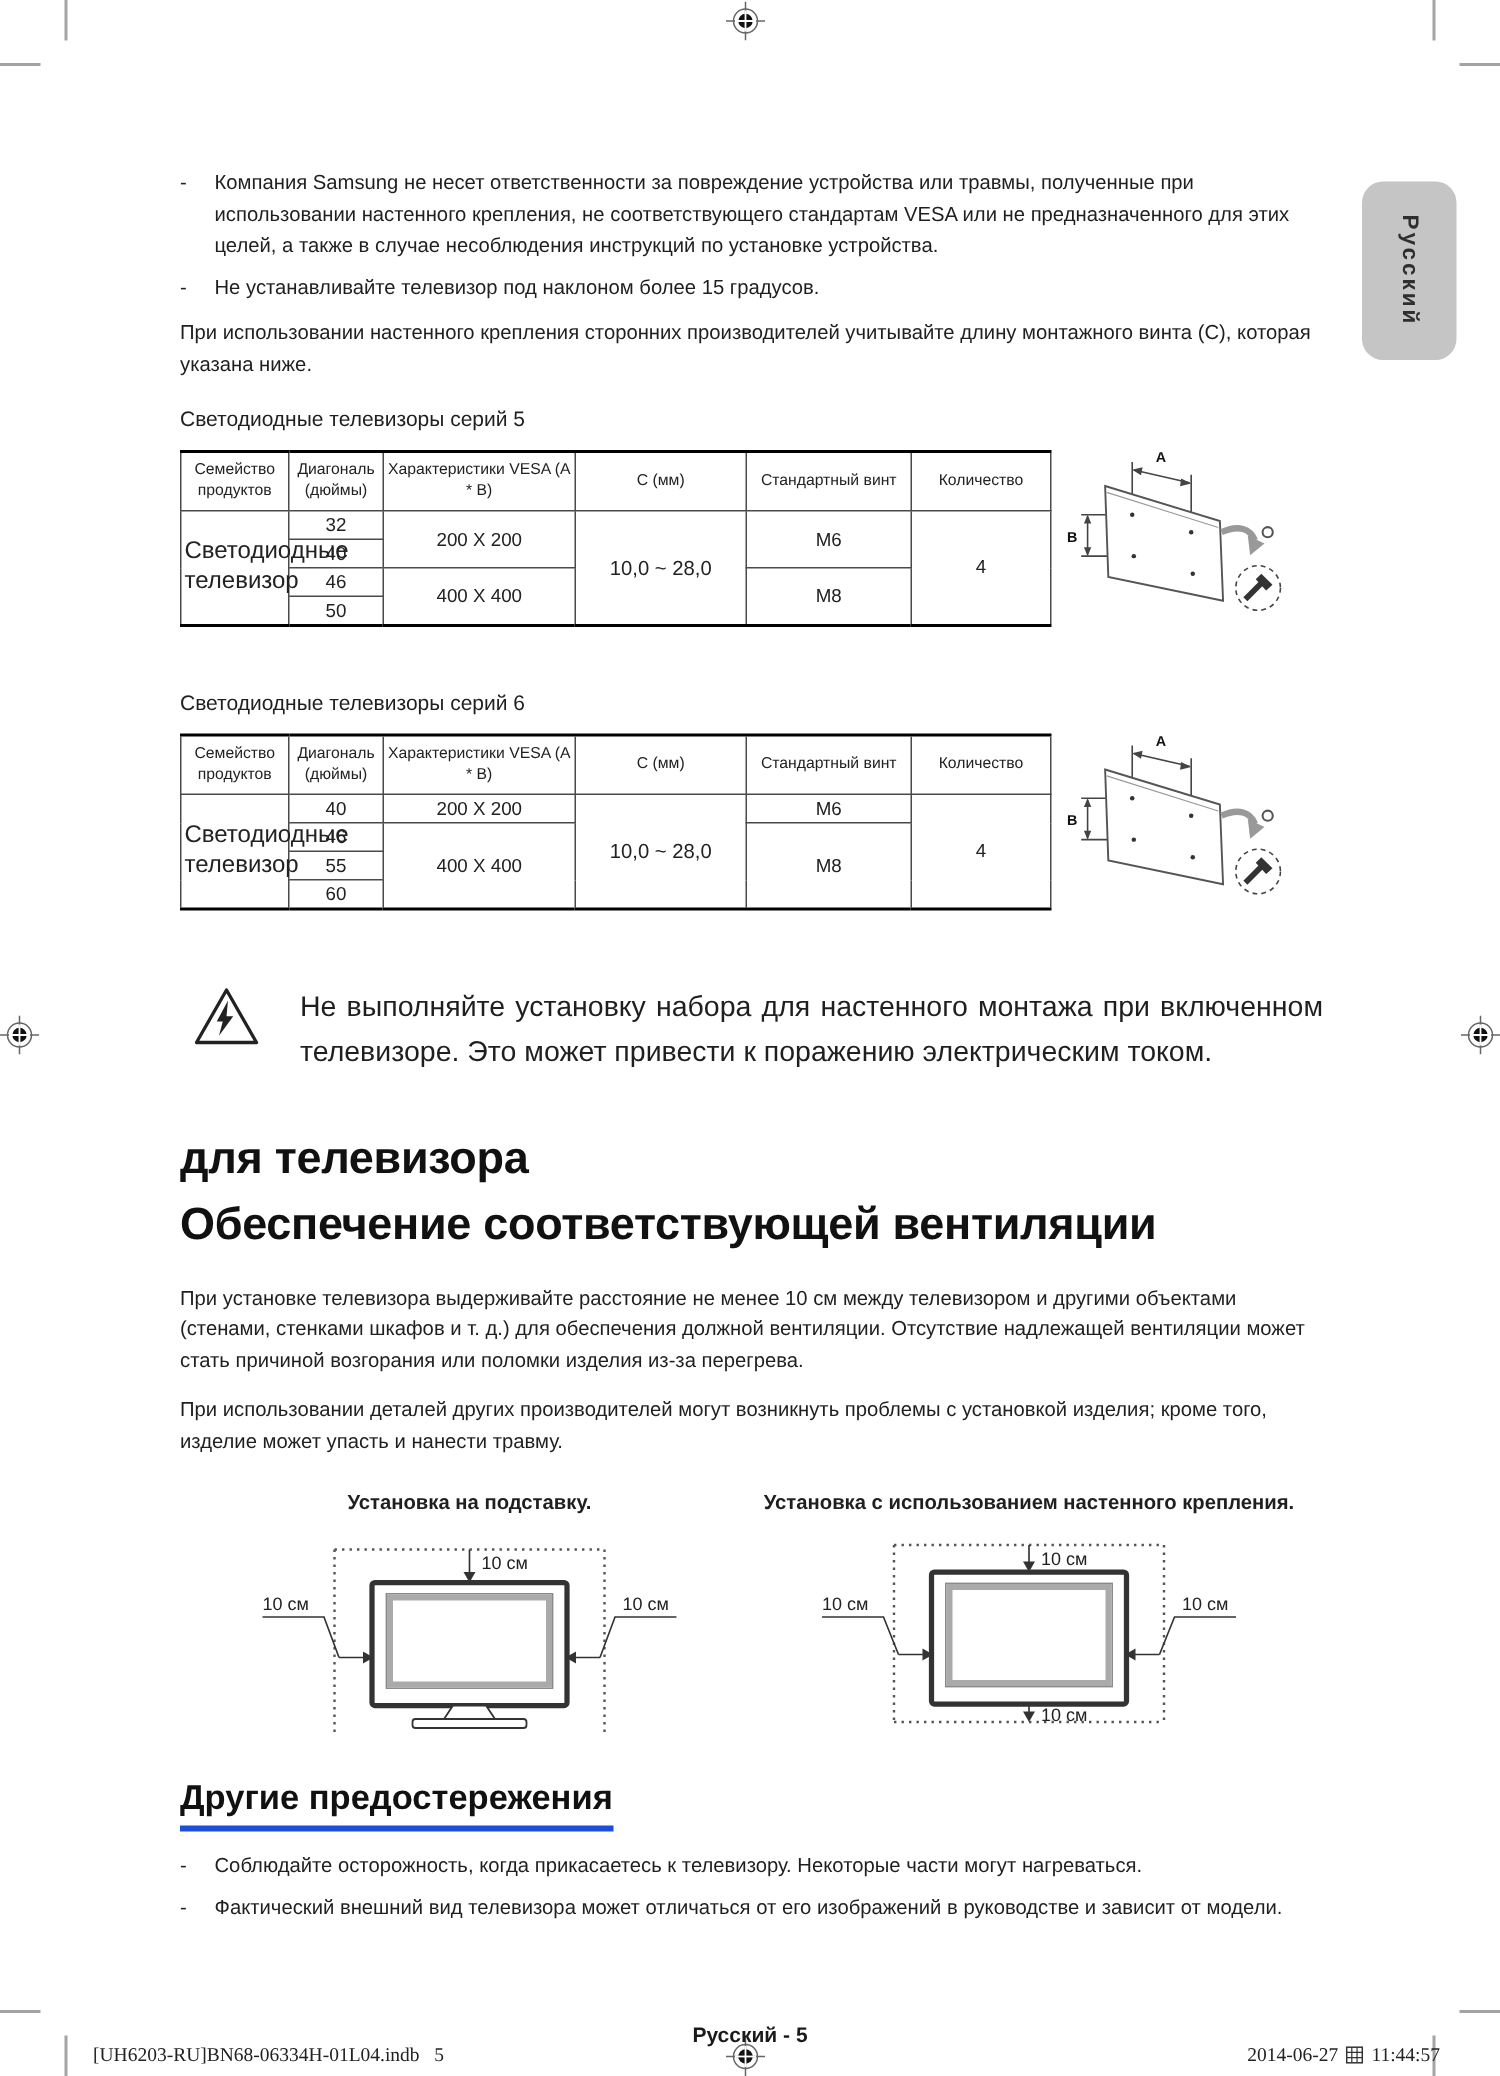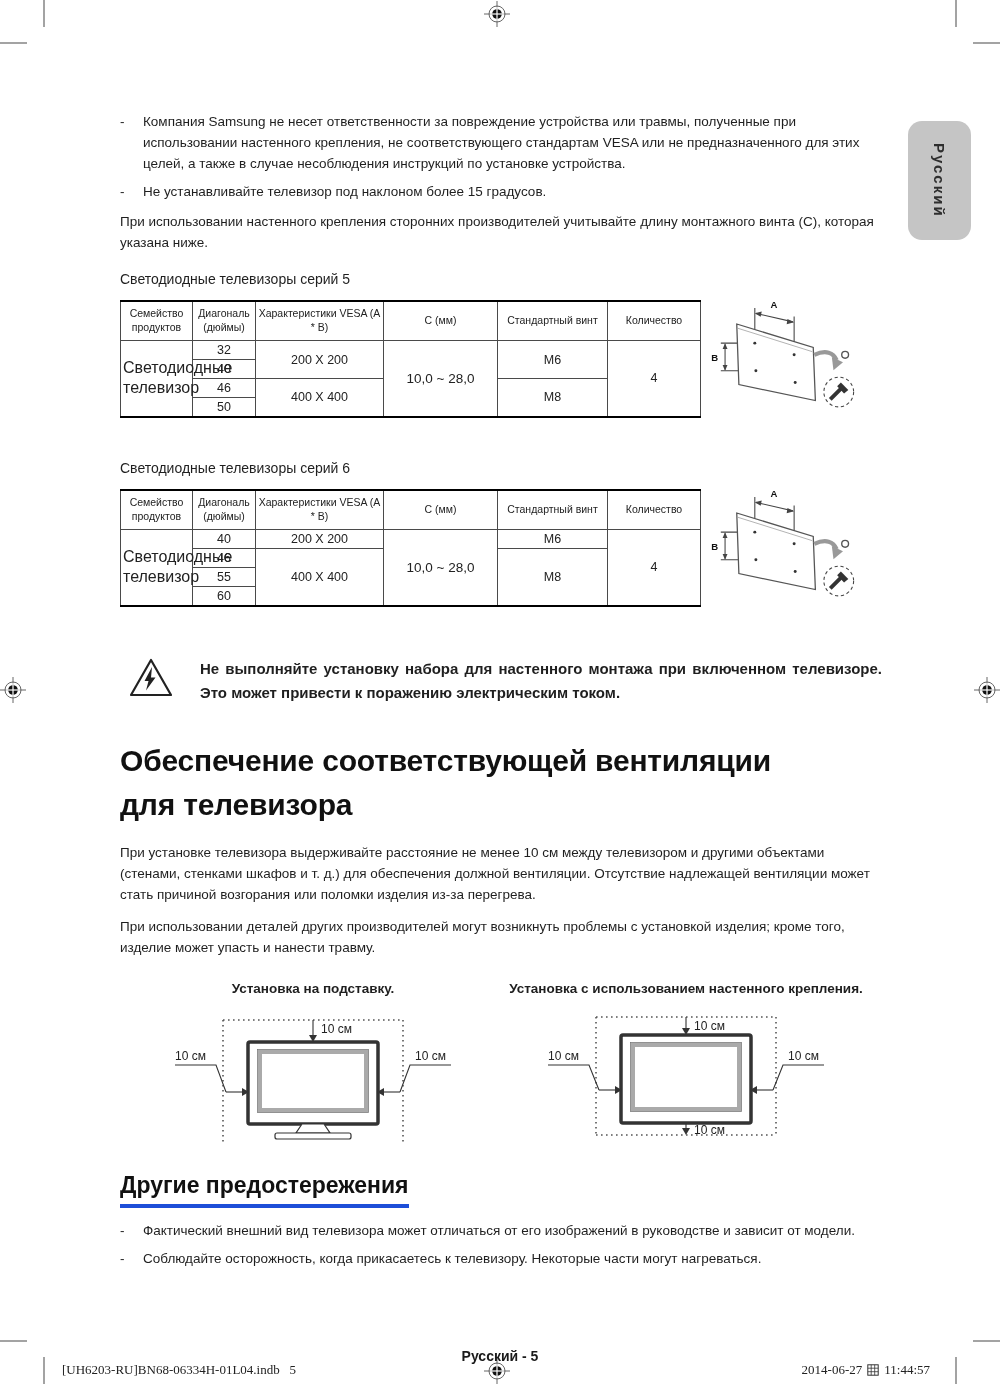--- a/index.html
+++ b/index.html
@@ -55,21 +55,21 @@
   .spec-table td.small { font-size: 16px; line-height: 1.25; }
   .spec-table td.cmm { font-size: 13.5px; }
   .spec-table .bb { border-bottom: 2px solid #000; }
 
   .mount-svg { margin-left: 6px; margin-top: -6px; }
 
   .warning { display: flex; align-items: flex-start; margin-top: 46px; }
   .warning .wicon { flex: 0 0 46px; margin-left: 8px; }
   .warning .wtext {
     margin-left: 26px; width: 688px;
-    font-size: 15px; font-weight: bold; line-height: 1.6; text-align: justify;
+    font-size: 19px; font-weight: normal; line-height: 1.6; text-align: justify;
   }
 
   .watermark {
     position: absolute; left: 0; right: 0; top: 664px;
     text-align: center; font-size: 46px; font-style: italic;
     color: #cc2127; letter-spacing: 1px; font-family: "Liberation Sans", sans-serif;
   }
 
   .h1 { margin-top: 34px; font-size: 30px; font-weight: 600; line-height: 1.47; letter-spacing: -0.2px; color: #111; }
   .h1 span { display: block; }
@@ -95,21 +95,21 @@
   .page-label {
     position: absolute; left: 0; right: 0; top: 1348px;
     text-align: center; font-size: 14px; font-weight: bold; color: #1a1a1a;
   }
   .print-left {
     position: absolute; left: 62px; top: 1362px;
     font-family: "Liberation Serif", serif; font-size: 13px; color: #222;
     white-space: pre;
   }
   .print-right {
-    position: absolute; right: 70px; top: 1362px;
+    position: absolute; right: 40px; top: 1362px;
     display: flex; align-items: center; gap: 5px;
     font-family: "Liberation Serif", serif; font-size: 13px; color: #222;
   }
 </style>
 </head>
 <body>
 
 <div class="page">
 
   <div class="crop v" style="left:43px; top:0;"></div>
@@ -312,22 +312,22 @@
 
     <div class="warning">
       <svg class="wicon" viewBox="0 0 46 41" width="46" height="41">
         <path d="M23,3 L43,38 L3,38 Z" fill="#fff" stroke="#222" stroke-width="2.2" stroke-linejoin="round"></path>
         <polygon points="24,10 16.5,24 20.5,24 18,33.5 27.5,20.5 23,20.5" fill="#222"></polygon>
       </svg>
       <div class="wtext">Не выполняйте установку набора для настенного монтажа при включенном телевизоре. Это может привести к поражению электрическим током.</div>
     </div>
 
     <div class="h1">
+      <span>для телевизора</span>
       <span>Обеспечение соответствующей вентиляции</span>
-      <span>для телевизора</span>
     </div>
     <div class="vent-p" style="margin-top:16px;">При установке телевизора выдерживайте расстояние не менее 10 см между телевизором и другими объектами (стенами, стенками шкафов и т. д.) для обеспечения должной вентиляции. Отсутствие надлежащей вентиляции может стать причиной возгорания или поломки изделия из-за перегрева.</div>
     <div class="vent-p">При использовании деталей других производителей могут возникнуть проблемы с установкой изделия; кроме того, изделие может упасть и нанести травму.</div>
 
     <div class="diagrams">
       <div class="diag-col left">
         <div class="diag-caption">Установка на подставку.</div>
         <svg viewBox="0 0 300 150" width="300" height="150">
           <line class="dot" x1="60" y1="18" x2="240" y2="18"></line>
           <line class="dot" x1="60" y1="18" x2="60" y2="140"></line>
@@ -377,25 +377,25 @@
         </svg>
       </div>
     </div>
 
     <div>
       <div class="h2">Другие предостережения</div>
     </div>
     <div class="prec-bullets">
       <div class="dash-item">
         <span class="dash"></span>
-        <span>Фактический внешний вид телевизора может отличаться от его изображений в руководстве и зависит от модели.</span>
+        <span>Соблюдайте осторожность, когда прикасаетесь к телевизору. Некоторые части могут нагреваться.</span>
       </div>
       <div class="dash-item">
         <span class="dash"></span>
-        <span>Соблюдайте осторожность, когда прикасаетесь к телевизору. Некоторые части могут нагреваться.</span>
+        <span>Фактический внешний вид телевизора может отличаться от его изображений в руководстве и зависит от модели.</span>
       </div>
     </div>
 
   </div>
 
 
   <div class="page-label">Русский - 5</div>
   <div class="print-left">[UH6203-RU]BN68-06334H-01L04.indb   5</div>
   <div class="print-right">
     <span>2014-06-27</span>

